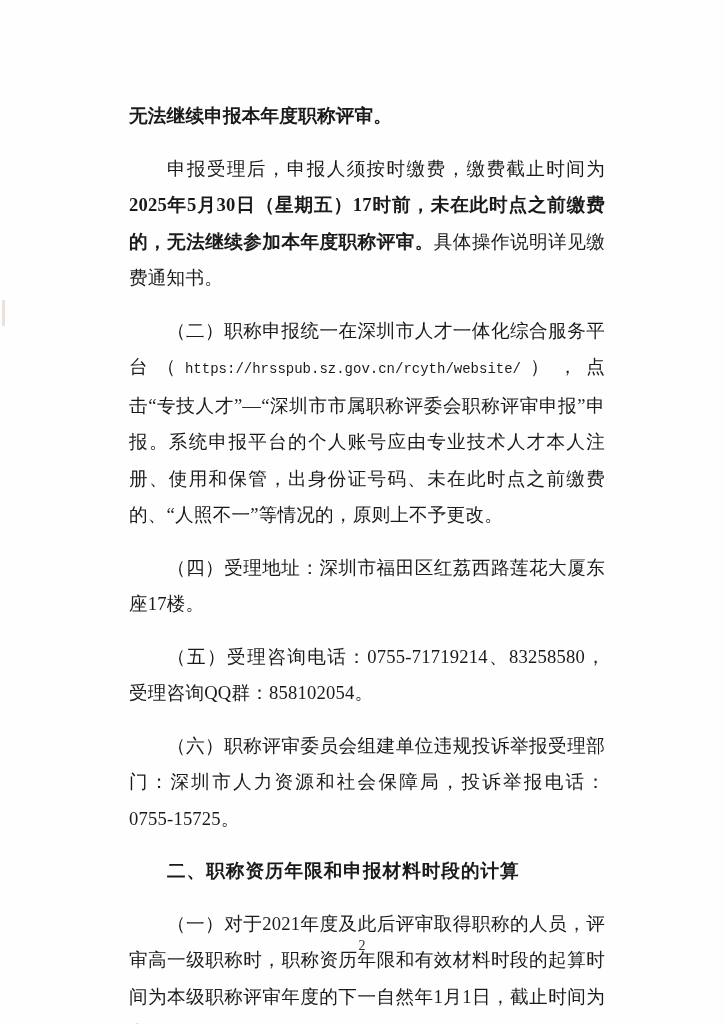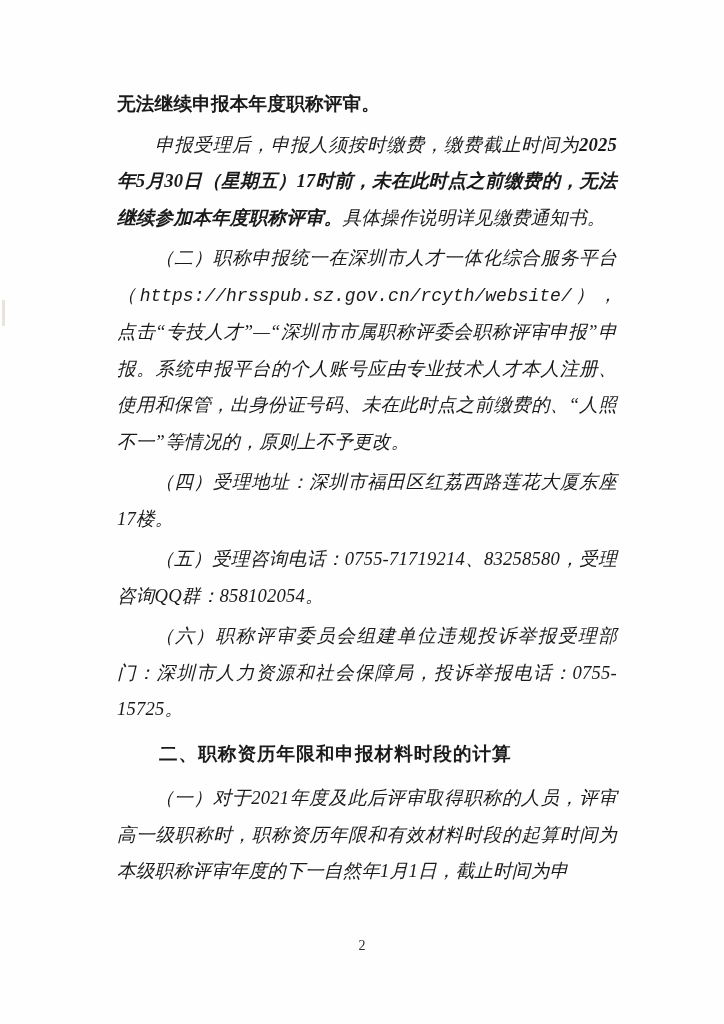--- a/index.html
+++ b/index.html
@@ -26,41 +26,40 @@
     position: absolute;
     left: 113px;
     top: 82px;
     width: 508px;
   }
   .para {
     font-size: 18.6px;
     line-height: 36.5px;
     text-align: justify;
     text-justify: inter-ideograph;
-    margin: 4px;
+    margin: 16px;
     letter-spacing: 0.2px;
   }
   .indent {
     text-indent: 38px;
-    font-style: italic;
   }
   .bold {
     font-weight: bold;
   }
   .heading {
     font-size: 18.6px;
     line-height: 36.5px;
     font-weight: bold;
     text-indent: 38px;
-    margin: 8px;
+    margin: 16px;
     letter-spacing: 1px;
   }
   .mono {
     font-family: "Liberation Mono", "DejaVu Sans Mono", monospace;
-    font-size: 18px;
+    font-size: 14px;
     letter-spacing: 0px;
   }
   .pagenum {
     position: absolute;
     left: 0;
     top: 938px;
     width: 724px;
     text-align: center;
     font-size: 14px;
     font-family: "Liberation Serif", serif;

